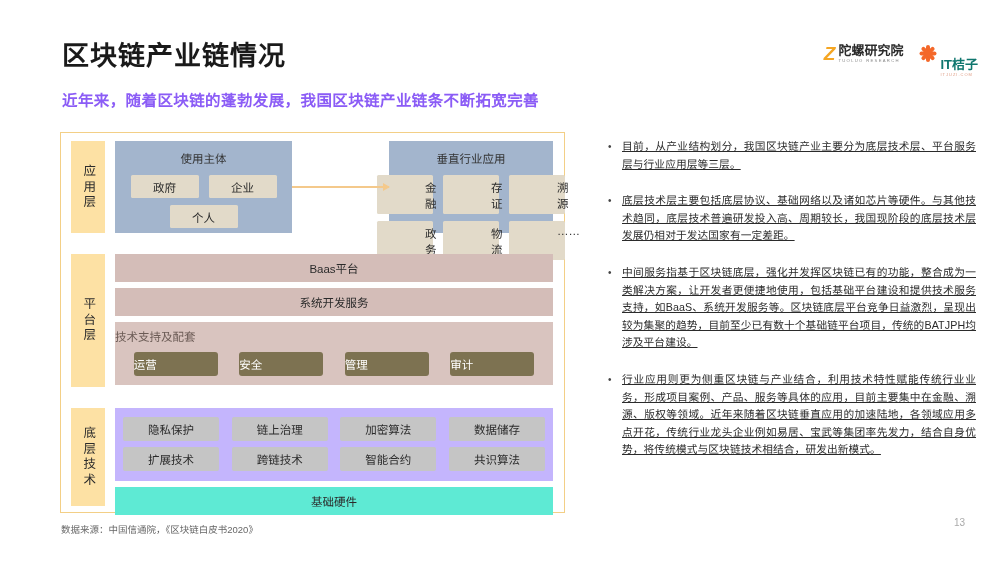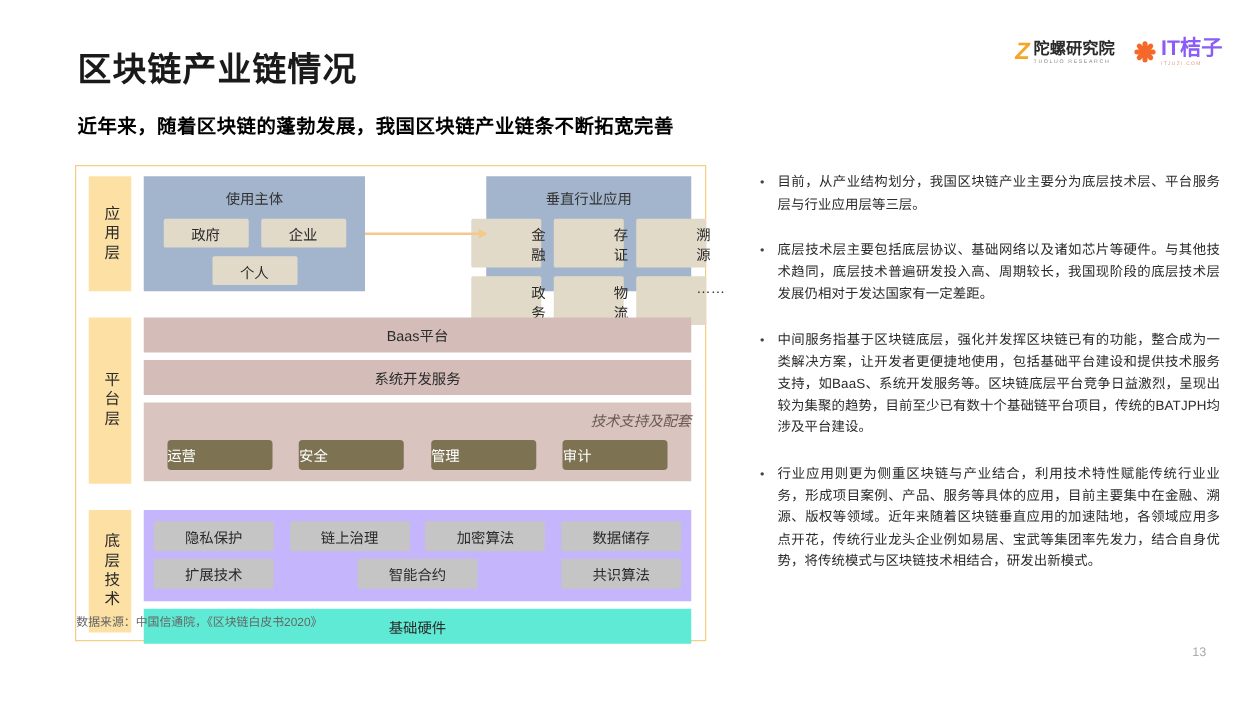--- a/index.html
+++ b/index.html
@@ -35,31 +35,31 @@
   }
   .juzi-mark span {
     position:absolute; left:50%; top:50%;
     width:4px; height:17px; margin-left:-2px; margin-top:-8.5px;
     background:#f4682a; border-radius:2px;
   }
   .juzi-mark span:nth-child(2){ transform:rotate(45deg); }
   .juzi-mark span:nth-child(3){ transform:rotate(90deg); }
   .juzi-mark span:nth-child(4){ transform:rotate(135deg); }
   .logo-juzi-txt { display:flex; flex-direction:column; line-height:1; }
-  .logo-juzi-cn { font-size:17px; font-weight:bold; color:#8b5cf6; }
+  .logo-juzi-cn { font-size:13px; font-weight:bold; color:#0f766e;margin-top:28px; }
   .logo-juzi-en { font-size:4px; color:#e0a089; letter-spacing:1px; margin-top:2px; }
 
   .page-title {
     position:absolute; left:62px; top:34px;
     font-size:27px; font-weight:bold; color:#1a1a1a;
     letter-spacing:1px;
   }
   .page-subtitle {
     position:absolute; left:62px; top:88px;
-    font-size:15.5px; font-weight:bold; color:#000000;
+    font-size:15.5px; font-weight:bold; color:#8b5cf6;
     letter-spacing:0.4px;
   }
 
   
   .diagram {
     position:absolute; left:60px; top:132px;
     width:505px; height:381px;
     border:1.4px solid #f3cf86;
     background:#fff;
   }
@@ -116,21 +116,21 @@
   
   .lyr-plat { top:121px; height:133px; }
   .plat-bar {
     background:#d4bdb8; color:#2b2b2b;
     font-size:11.5px; text-align:center;
     padding:6px 0; margin-bottom:6px;
   }
   .plat-support {
     background:#d9c4bf; padding:6px 0 9px 0;
   }
-  .plat-support-title { font-size:11.5px; color:#6b5b55; text-align:right; margin-bottom:8px;font-style:italic; }
+  .plat-support-title { font-size:11.5px; color:#6b5b55; text-align:left; margin-bottom:8px; }
   .support-chips { display:flex; justify-content:space-around; padding:0 8px; }
   .support-chip {
     background:#7d7251; color:#ffffff;
     font-size:11.5px; text-align:left;
     width:84px; padding:4px 0; border-radius:3px;
   }
 
   
   .lyr-tech { top:275px; height:98px; }
   .tech-box { background:#c4b5fd; padding:9px 8px 10px 8px; margin-bottom:6px; }
@@ -141,21 +141,21 @@
     font-size:11.5px; text-align:center;
     width:96px; padding:4px 0; border-radius:2px;
   }
   .hardware-bar {
     background:#5eead4; color:#2b2b2b;
     font-size:11.5px; text-align:center; padding:6px 0;
   }
 
   
   .source-note {
-    position:absolute; left:61px; top:490px;
+    position:absolute; left:61px; top:522px;
     font-size:9.5px; color:#666;
   }
   .page-number {
     position:absolute; right:35px; top:517px;
     font-size:10px; color:#aaa;
   }
 
   
   .bullets {
     position:absolute; left:608px; top:138px;
@@ -163,21 +163,21 @@
   }
   .bullet {
     display:flex; margin-bottom:19px;
   }
   .bullet-dot {
     flex:0 0 14px; font-size:10px; color:#444;
     line-height:17.5px; text-align:left;
   }
   .bullet-text {
     flex:1; font-size:10.7px; color:#2b2b2b;
-    line-height:17.6px; text-align:justify; letter-spacing:0.1px;
+    line-height:17.6px; text-align:justify; letter-spacing:0.1px;text-decoration:underline;
   }
 </style>
 </head>
 <body>
 
 <div class="slide">
 
   <div class="logos">
     <div class="logo-tuoluo">
       <span class="logo-z">Z</span>
@@ -267,20 +267,21 @@
       <div class="layer-body">
         <div class="tech-box">
           <div class="tech-row">
             <div class="tech-chip">隐私保护</div>
             <div class="tech-chip">链上治理</div>
             <div class="tech-chip">加密算法</div>
             <div class="tech-chip">数据储存</div>
           </div>
           <div class="tech-row">
             <div class="tech-chip">扩展技术</div>
+            <div class="tech-chip">跨链技术</div>
             <div class="tech-chip">智能合约</div>
             <div class="tech-chip">共识算法</div>
           </div>
         </div>
         <div class="hardware-bar">基础硬件</div>
       </div>
     </div>
 
   </div>
 

